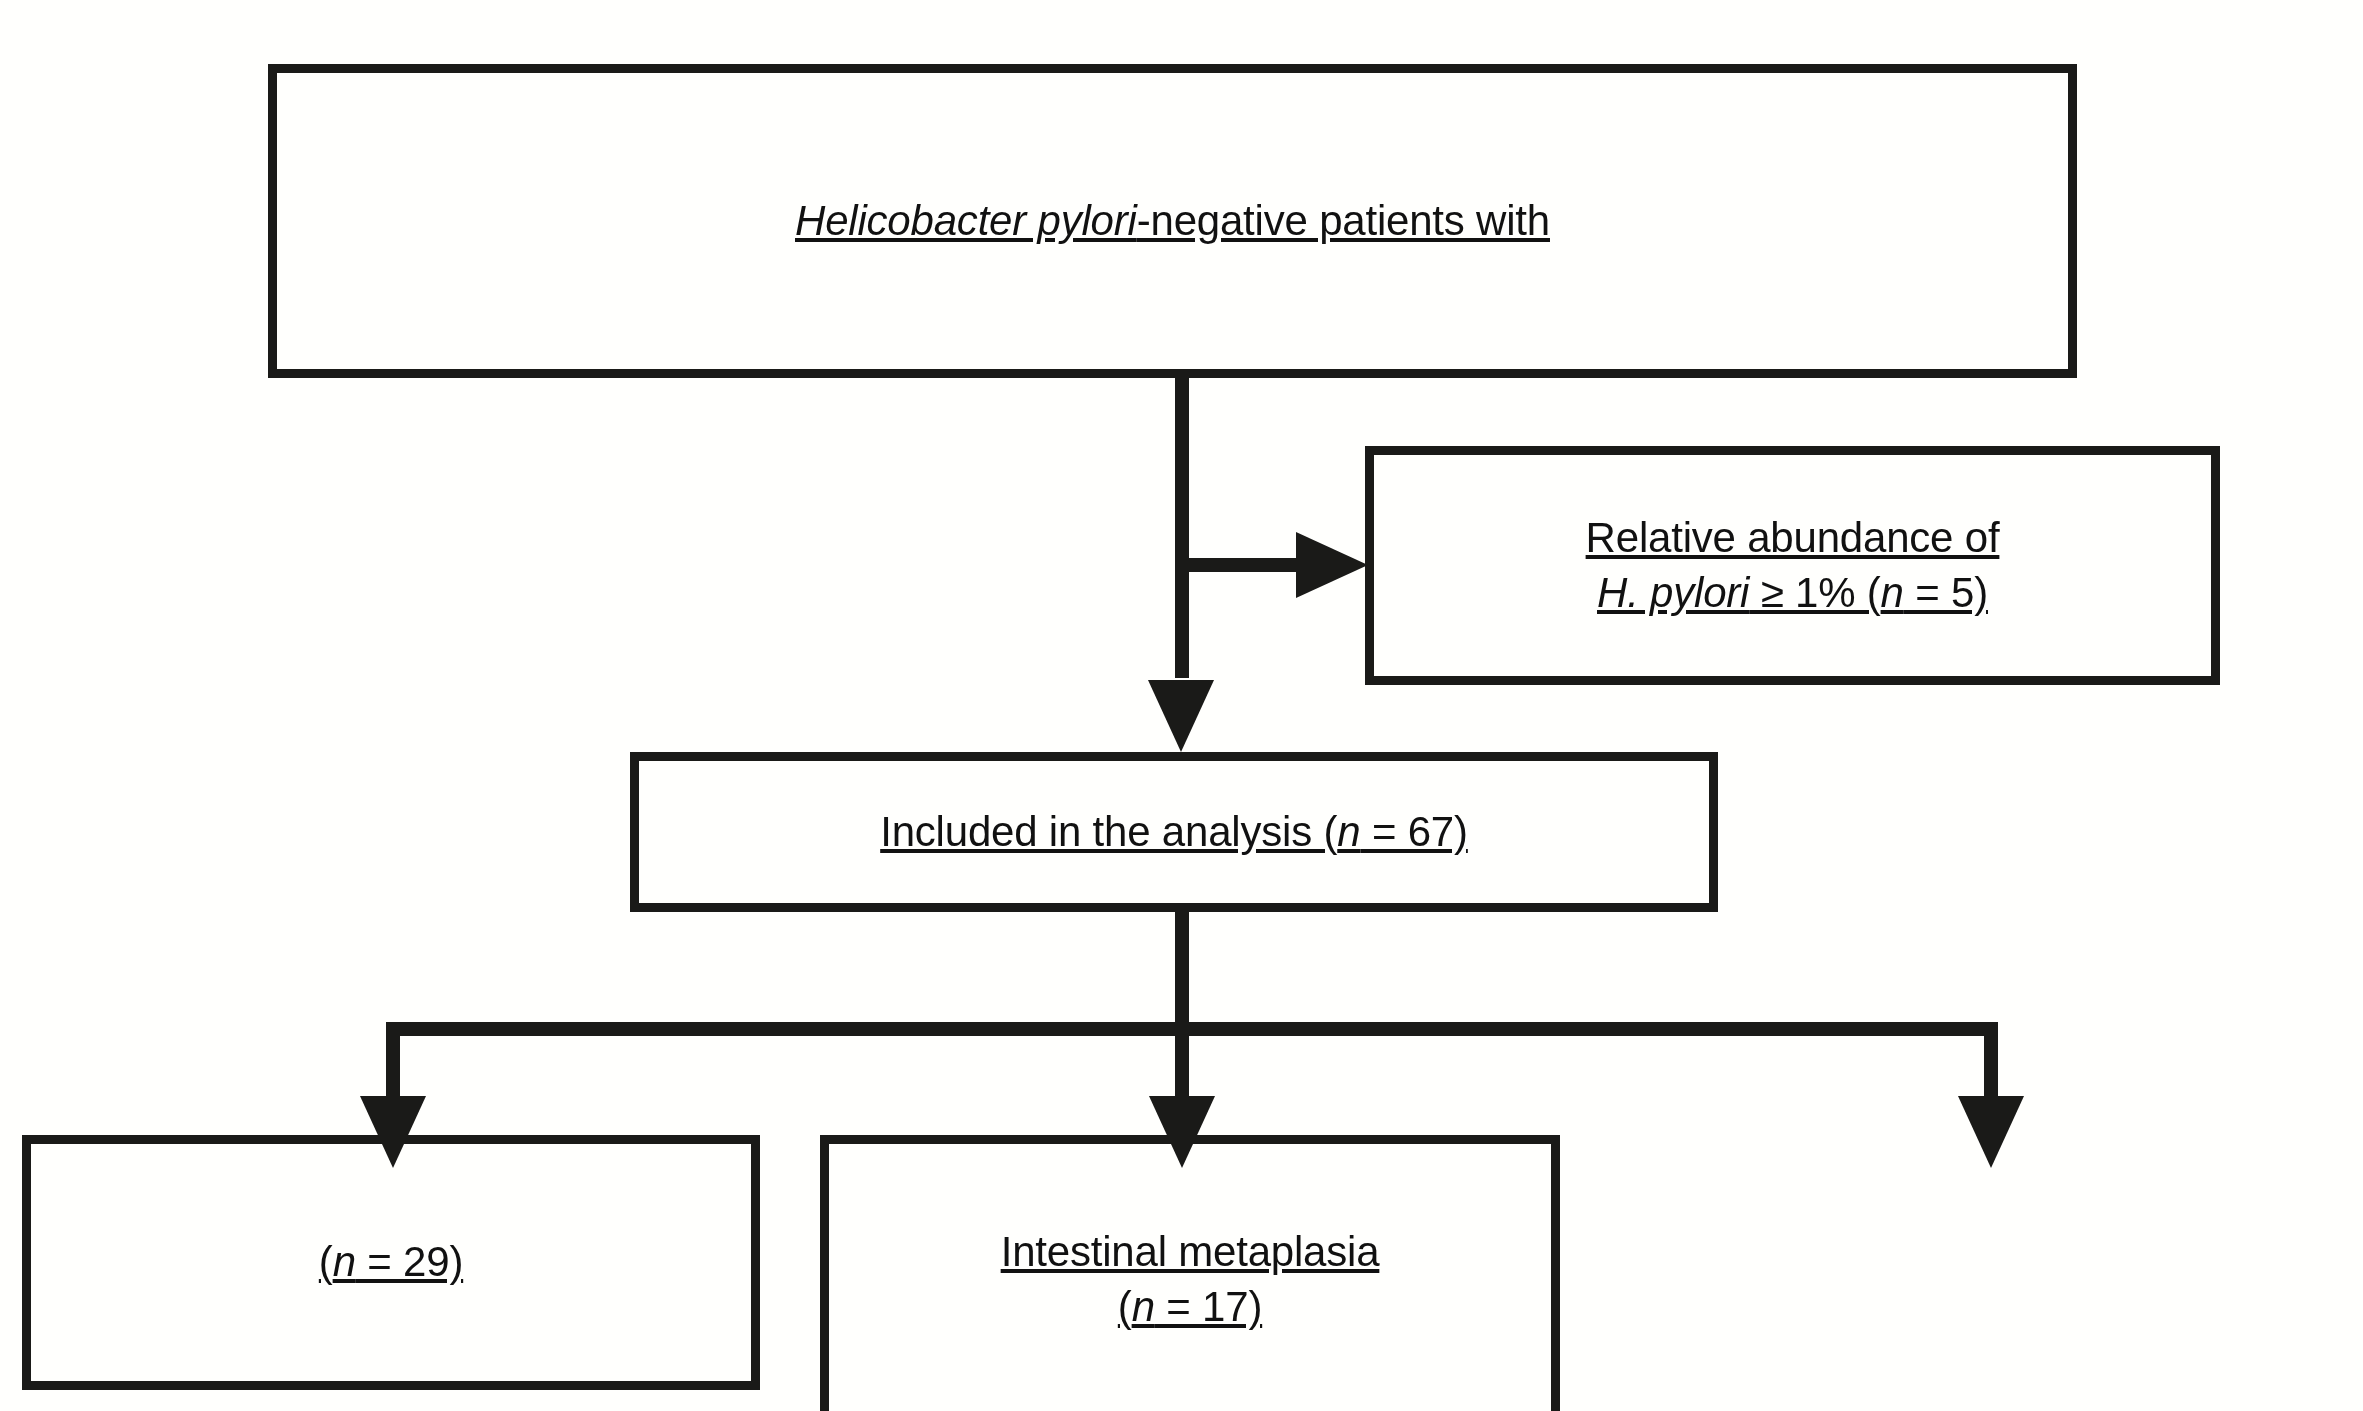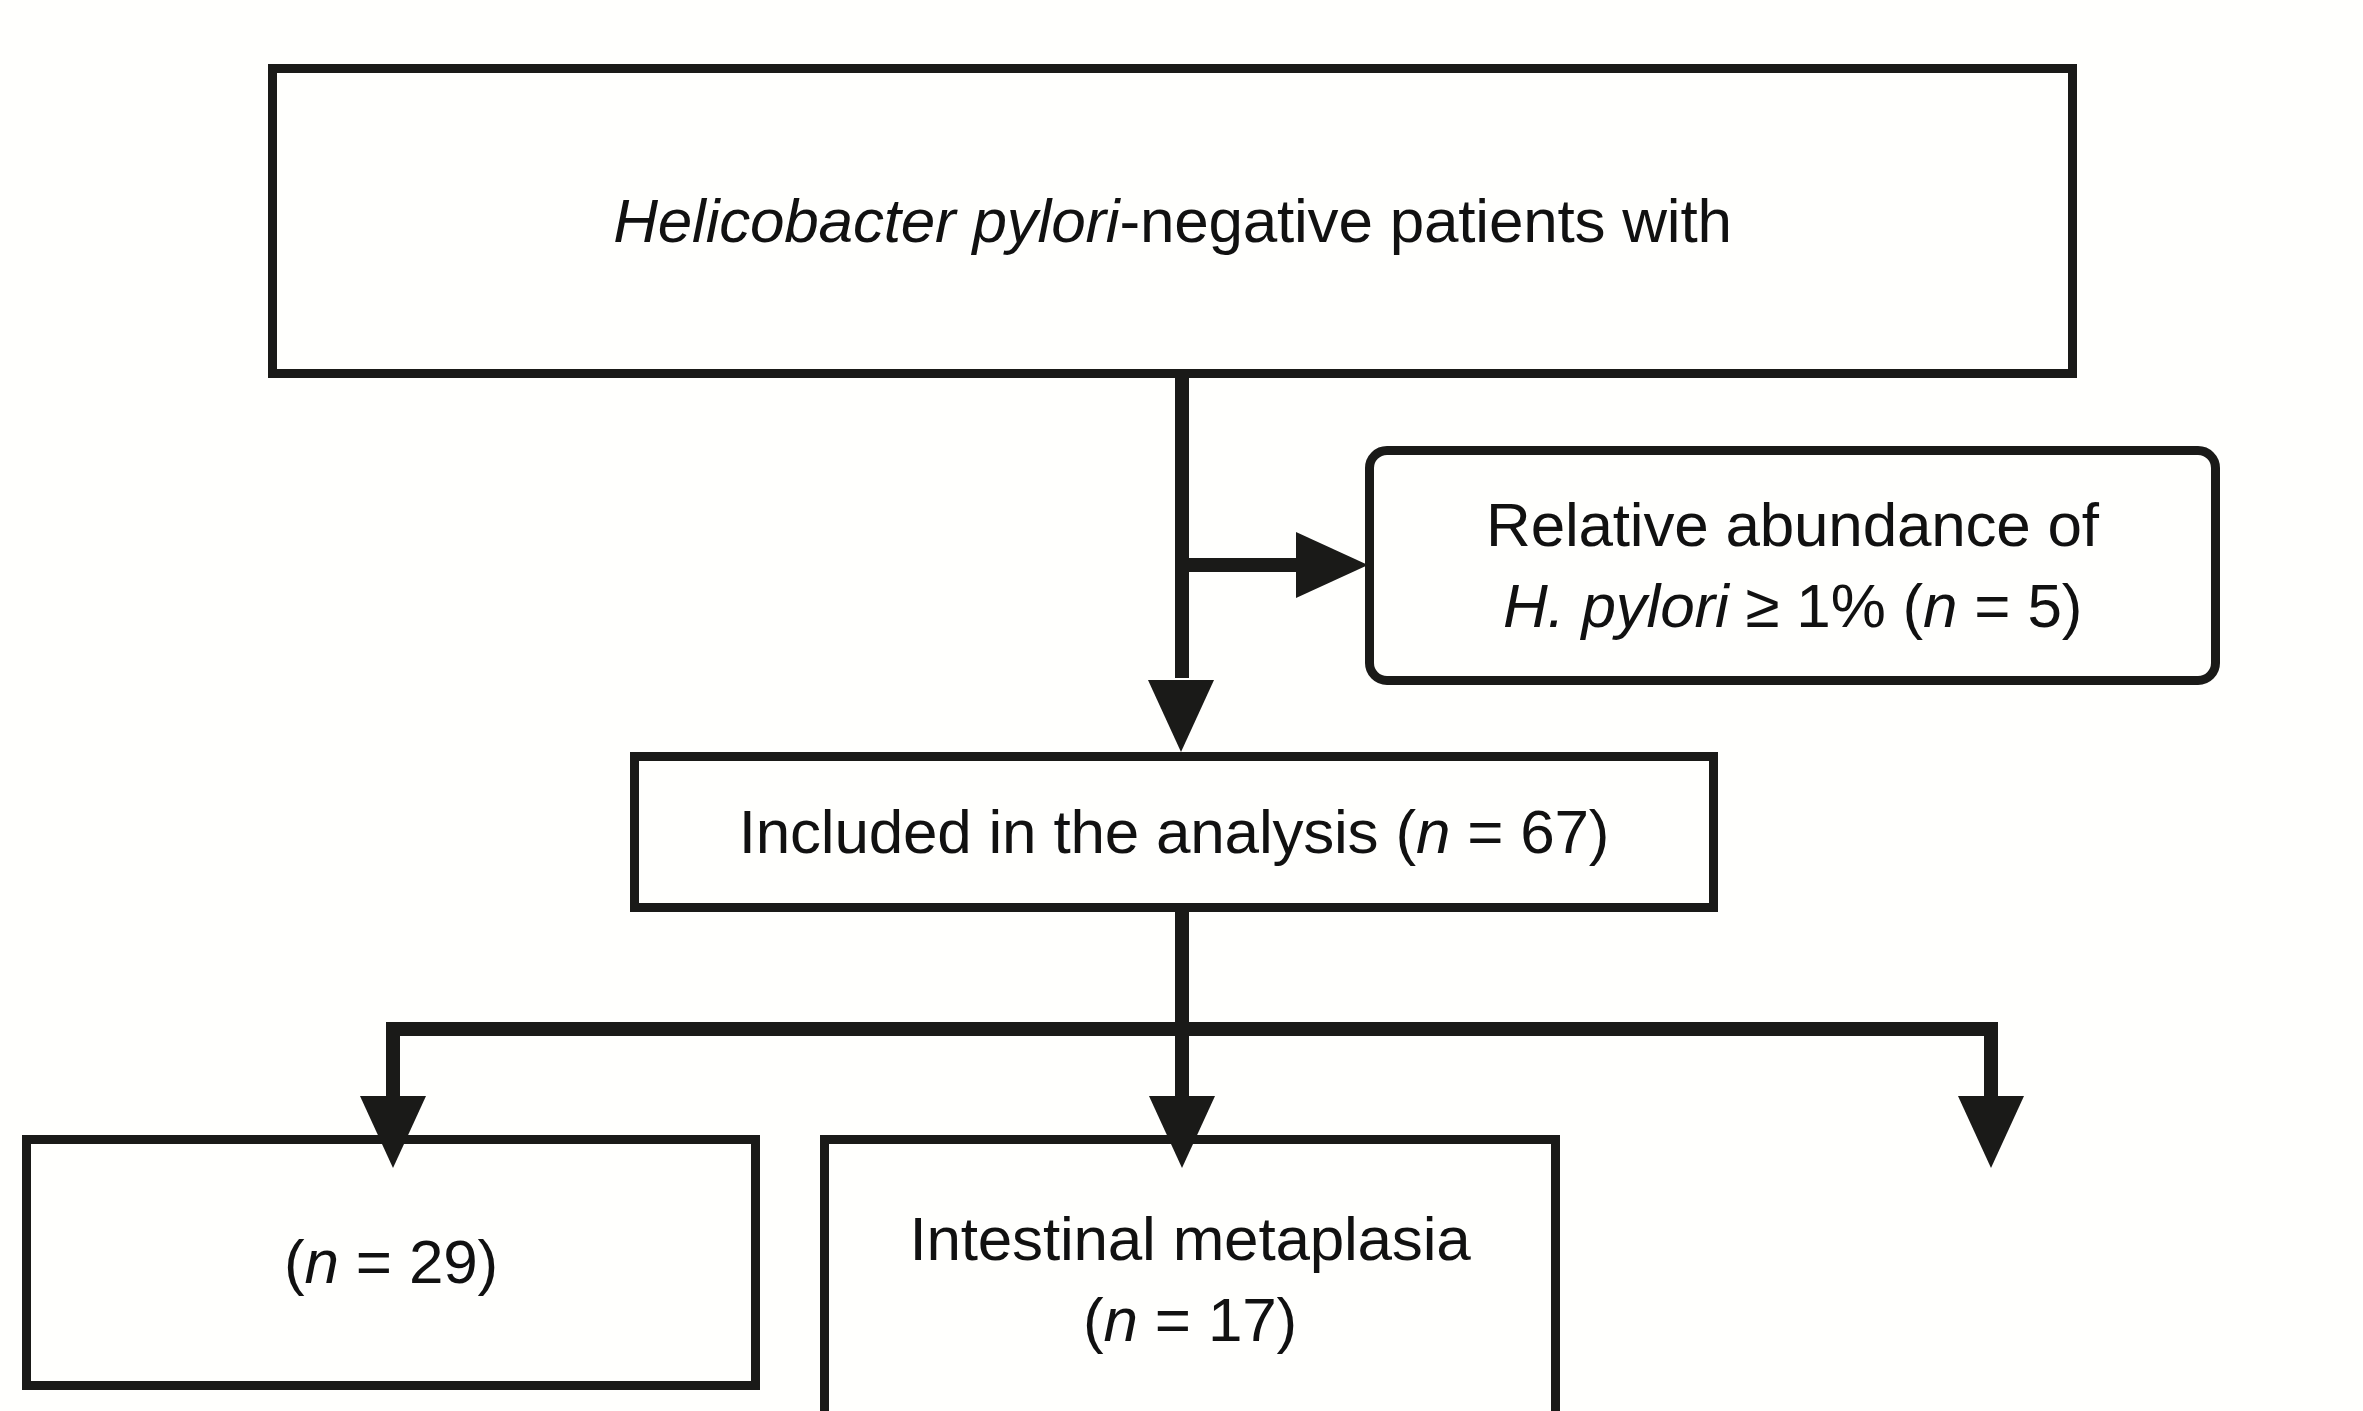--- a/index.html
+++ b/index.html
@@ -25,28 +25,29 @@
     flex-direction: column;
     align-items: center;
     justify-content: center;
     text-align: center;
     color: #111111;
   }
   .node .line {
     display: block;
     white-space: nowrap;
     line-height: 1.30;
-    font-size: 62px;
+    font-size: 42px;
     letter-spacing: -0.2px;
+    text-decoration: underline;
   }
   .ital { font-style: italic; }
 
   
   #node-top      { left: 268px;  top: 64px;   width: 1809px; height: 314px; }
-  #node-excluded { left: 1365px; top: 446px;  width: 855px;  height: 239px; border-radius: 22px; }
+  #node-excluded { left: 1365px; top: 446px;  width: 855px;  height: 239px; }
   #node-included { left: 630px;  top: 752px;  width: 1088px; height: 160px; }
   #node-gastritis{ left: 22px;   top: 1135px; width: 738px;  height: 255px; }
   #node-metaplasia{left: 820px;  top: 1135px; width: 740px;  height: 290px; }
   #node-dysplasia{ left: 1625px; top: 1135px; width: 730px;  height: 255px; }
 
   
   .conn {
     position: absolute;
     background: #1a1a18;
   }

